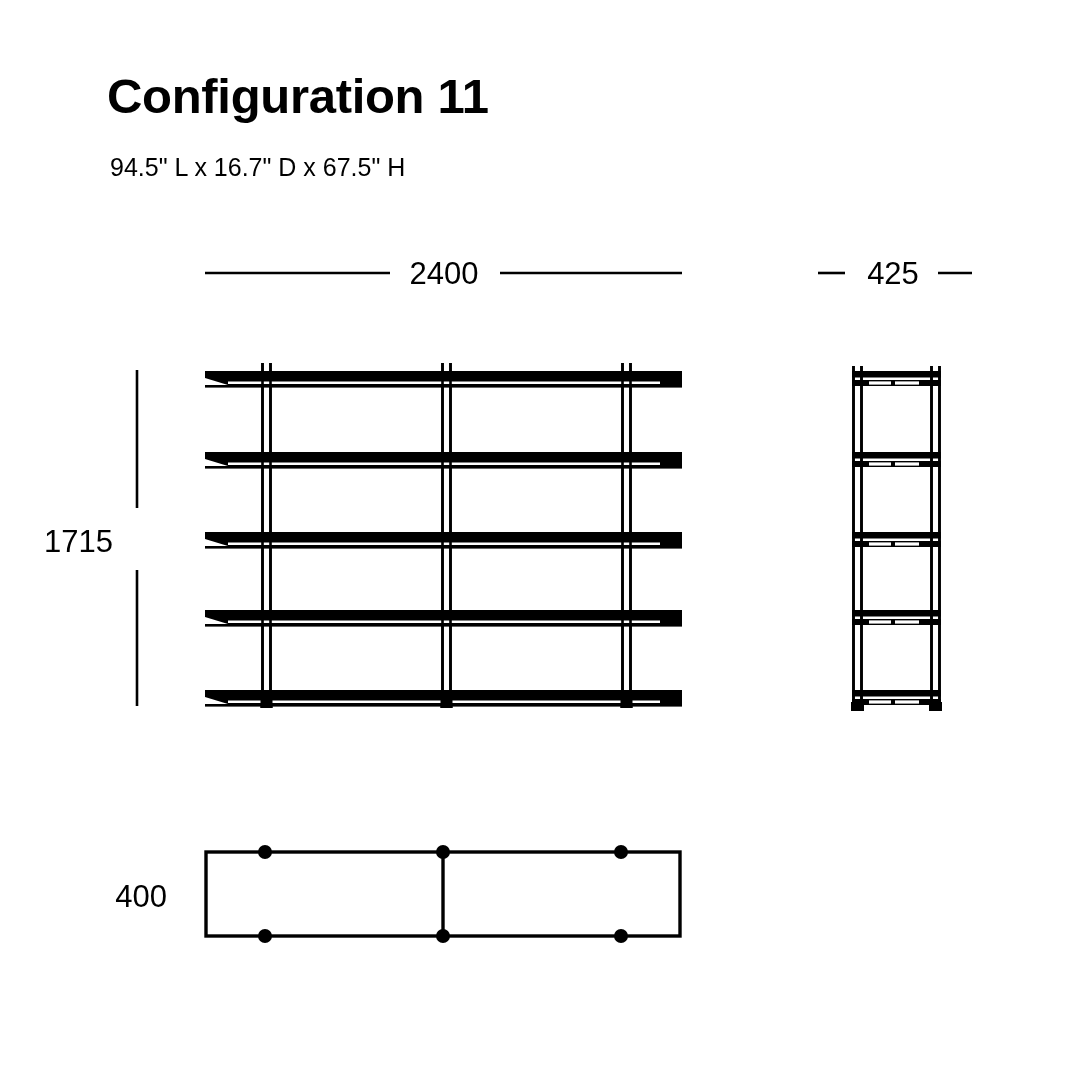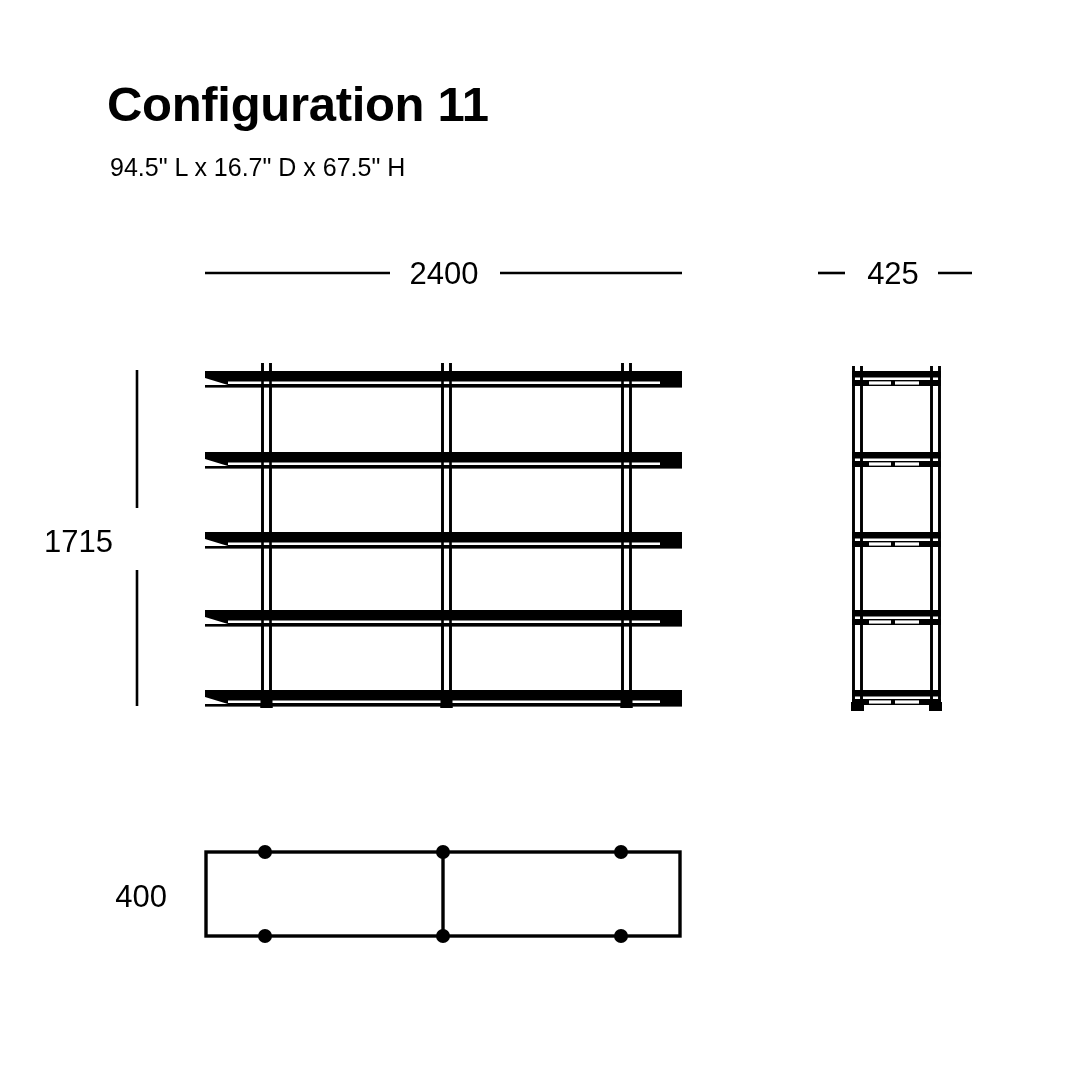--- a/index.html
+++ b/index.html
@@ -17,21 +17,21 @@
     position: relative;
   }
   #page {
     position: relative;
     width: 1080px;
     height: 1080px;
   }
   .title {
     position: absolute;
     left: 107px;
-    top: 80px;
+    top: 72px;
     font-size: 49px;
     font-weight: bold;
     letter-spacing: -0.3px;
     line-height: 1;
     color: #000;
     white-space: nowrap;
   }
   .subtitle {
     position: absolute;
     left: 110px;

